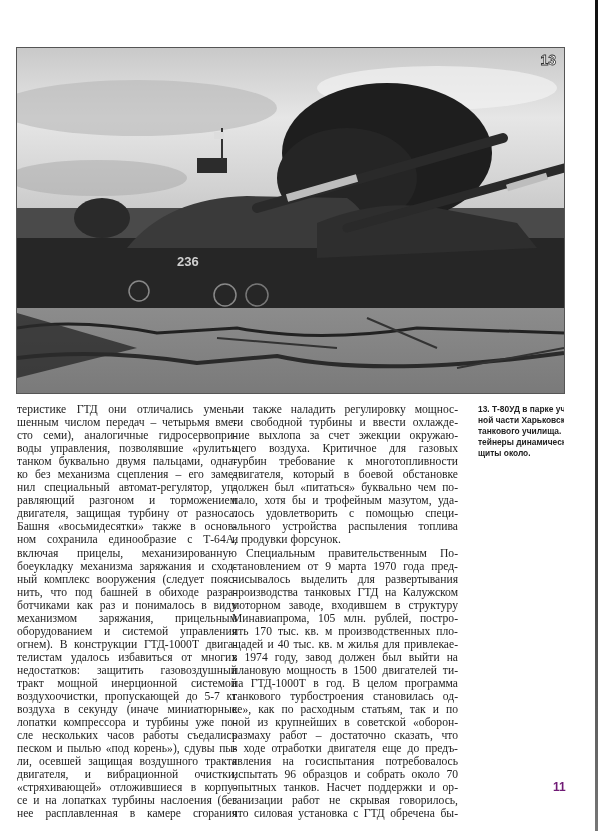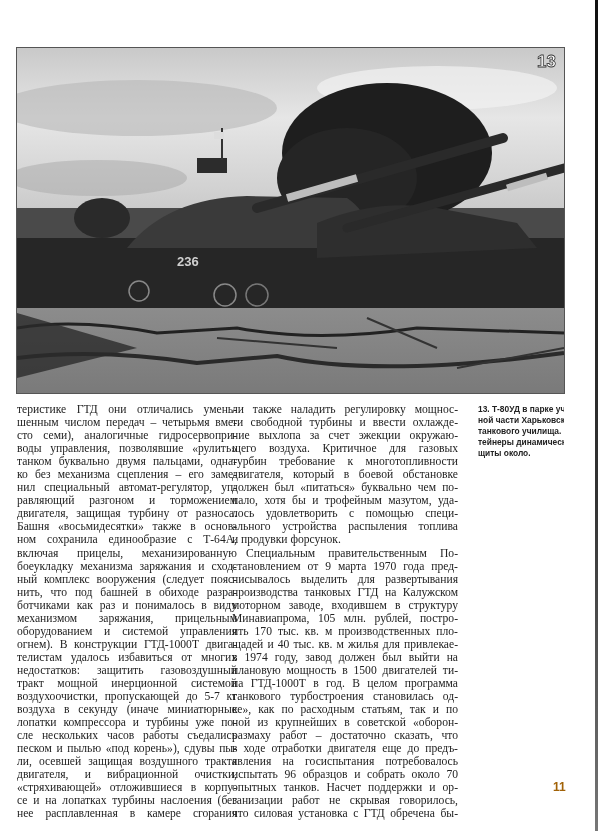--- a/index.html
+++ b/index.html
@@ -12,42 +12,42 @@
     background: linear-gradient(#111 0%, #333 60%, #777 100%);
   }
   .photo {
     position: absolute; left: 16px; top: 47px; width: 547px; height: 345px;
     border: 1px solid #555; overflow: hidden;
     background: linear-gradient(180deg, #d8d8d8 0%, #ececec 25%, #cfcfcf 45%, #5a5a5a 52%, #2a2a2a 62%, #222 70%, #8a8a8a 74%, #6a6a6a 85%, #9a9a9a 100%);
   }
   .photo svg { position: absolute; left: 0; top: 0; }
   .photo-number {
     position: absolute; right: 8px; top: 4px;
-    font-family: "Liberation Sans", sans-serif; font-weight: bold; font-size: 17px;
+    font-family: "Liberation Sans", sans-serif; font-weight: bold; font-size: 14px;
     color: #fff; -webkit-text-stroke: 0.8px #333;
   }
   .text {
     position: absolute; top: 403px;
     font-family: "Liberation Serif", serif; font-size: 11.6px; line-height: 13.05px;
     color: #222; text-align: justify;
   }
   .col1 { left: 17px; width: 220px; }
   .col2 { left: 232px; width: 226px; }
   .line { display: block; white-space: nowrap; text-align-last: justify; height: 13.05px; overflow: hidden; }
   .line.last { text-align-last: left; }
   .line.indent { padding-left: 14px; }
   .caption {
     position: absolute; left: 478px; top: 404px; width: 86px;
     font-family: "Liberation Sans", sans-serif; font-weight: bold; font-size: 8.4px; line-height: 11px;
     color: #222;
   }
   .caption .line { height: 11px; }
   .page-number {
     position: absolute; left: 553px; top: 780px;
-    font-family: "Liberation Sans", sans-serif; font-weight: bold; font-size: 12px; color: #a16207;
+    font-family: "Liberation Sans", sans-serif; font-weight: bold; font-size: 12px; color: #701a75;
   }
 </style>
 </head>
 <body>
 
 <div class="page-edge"></div>
 
 <div class="photo">
   <svg width="547" height="345" viewBox="0 0 547 345">
     <defs>

